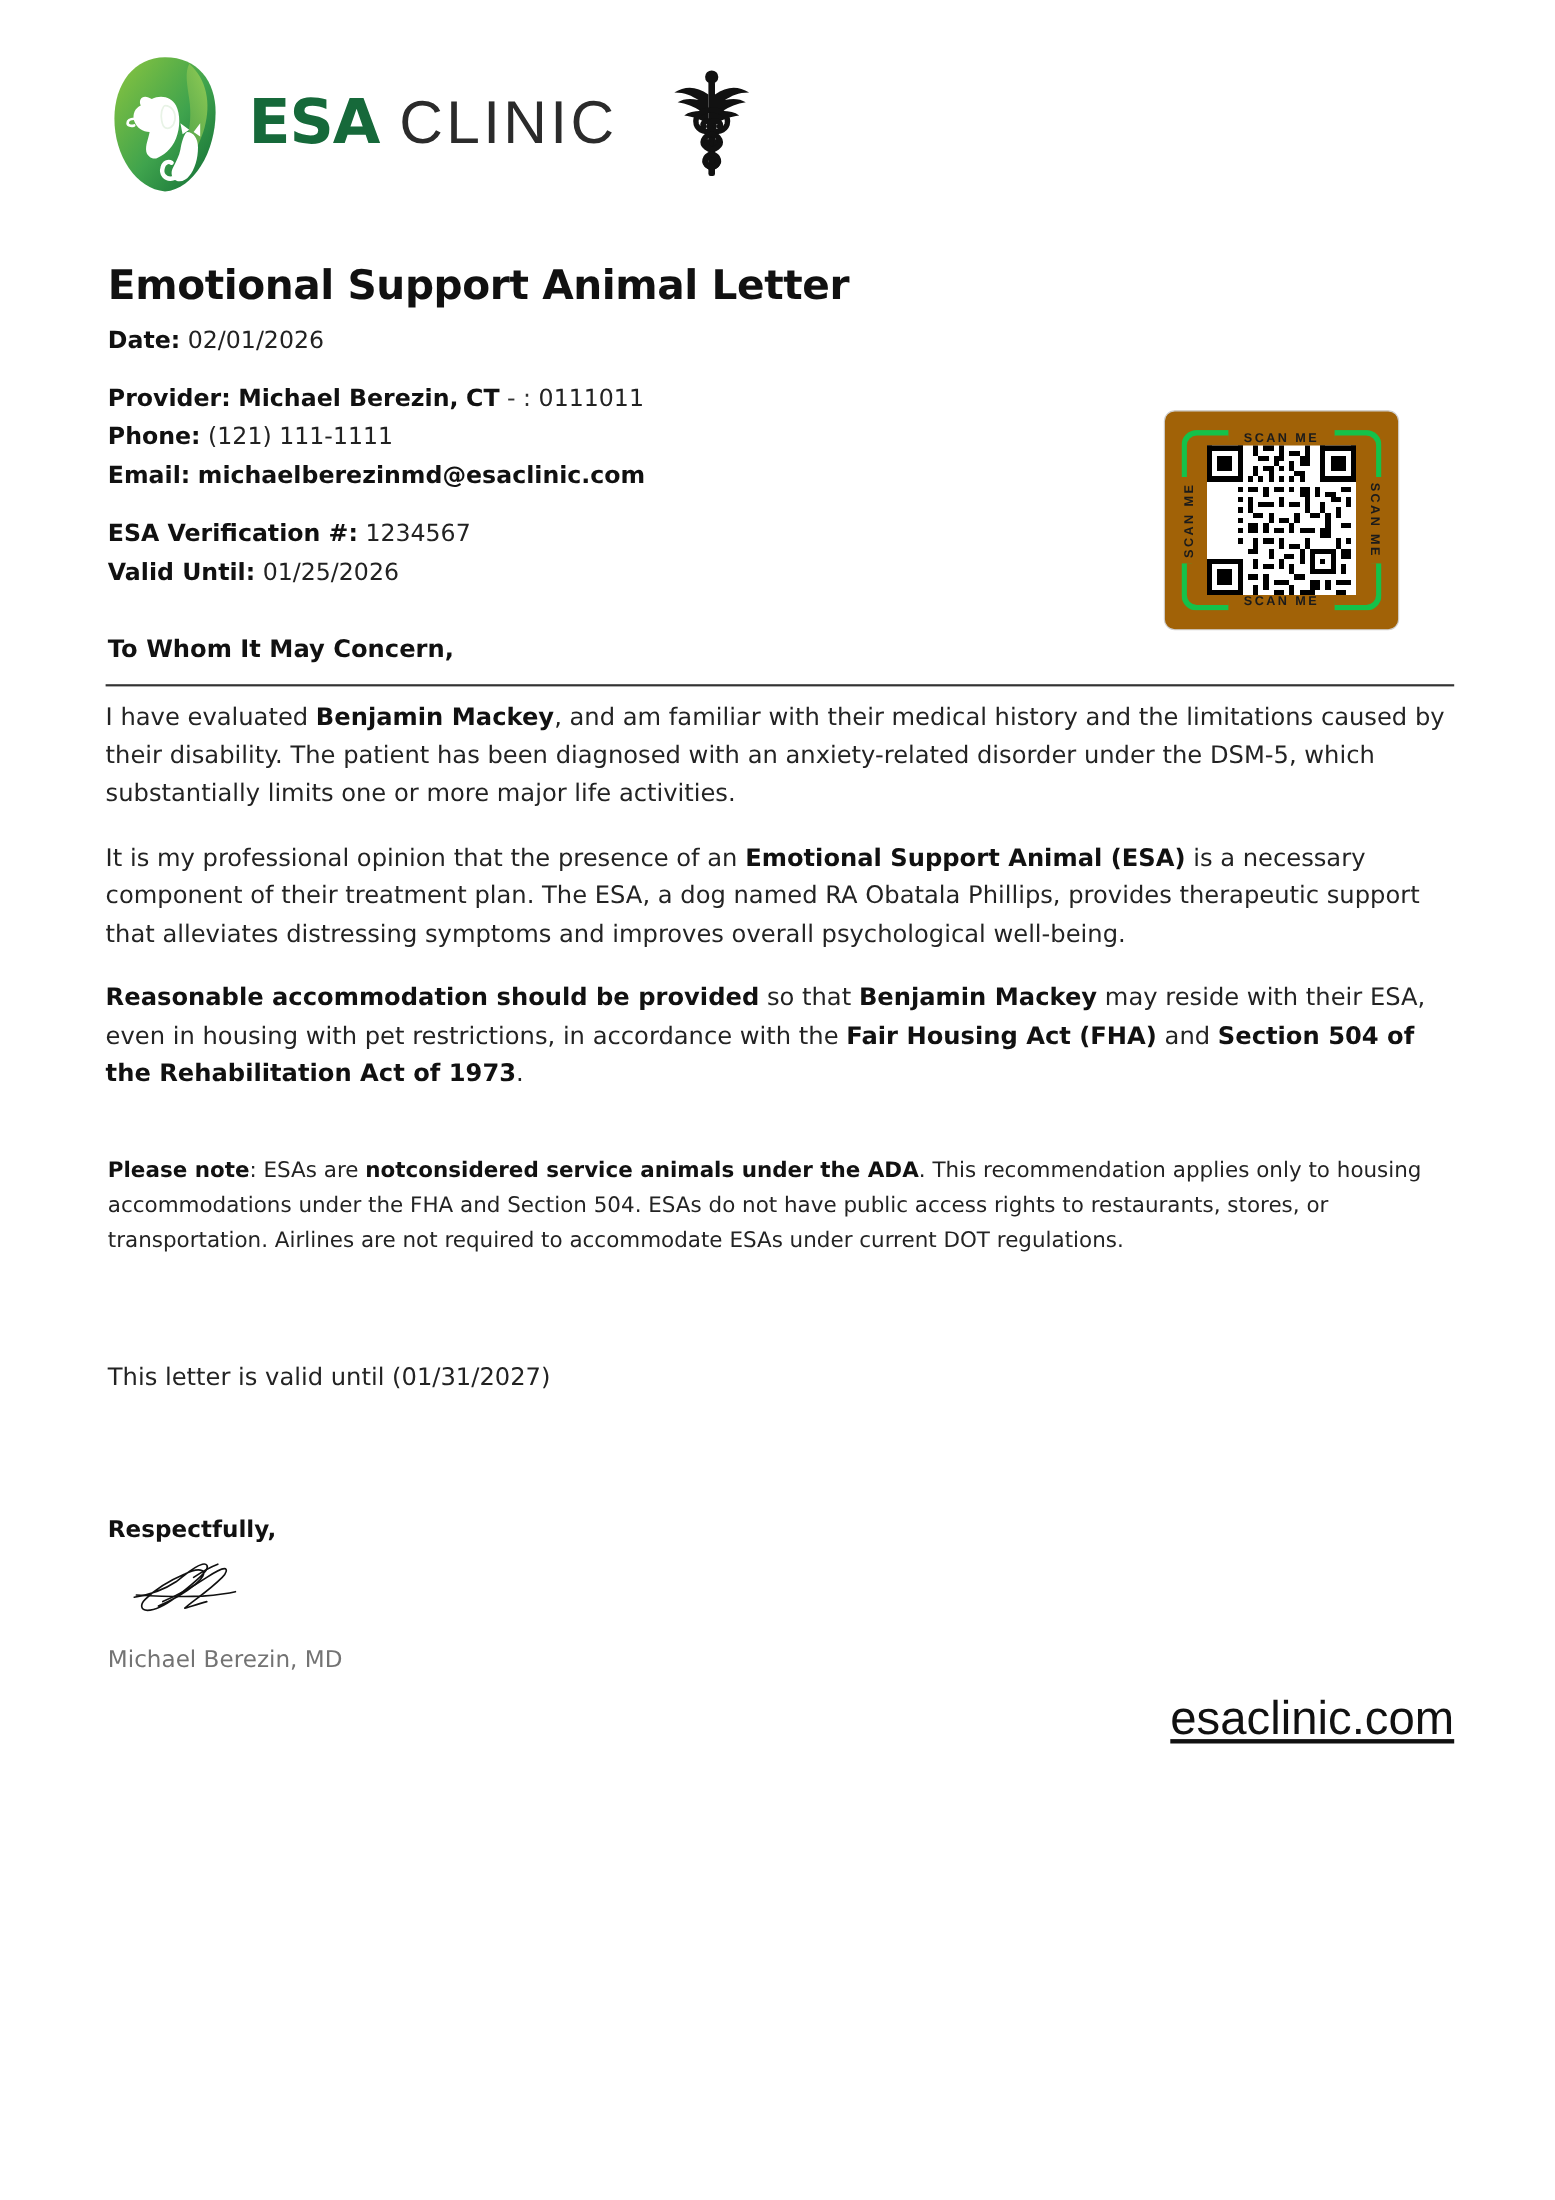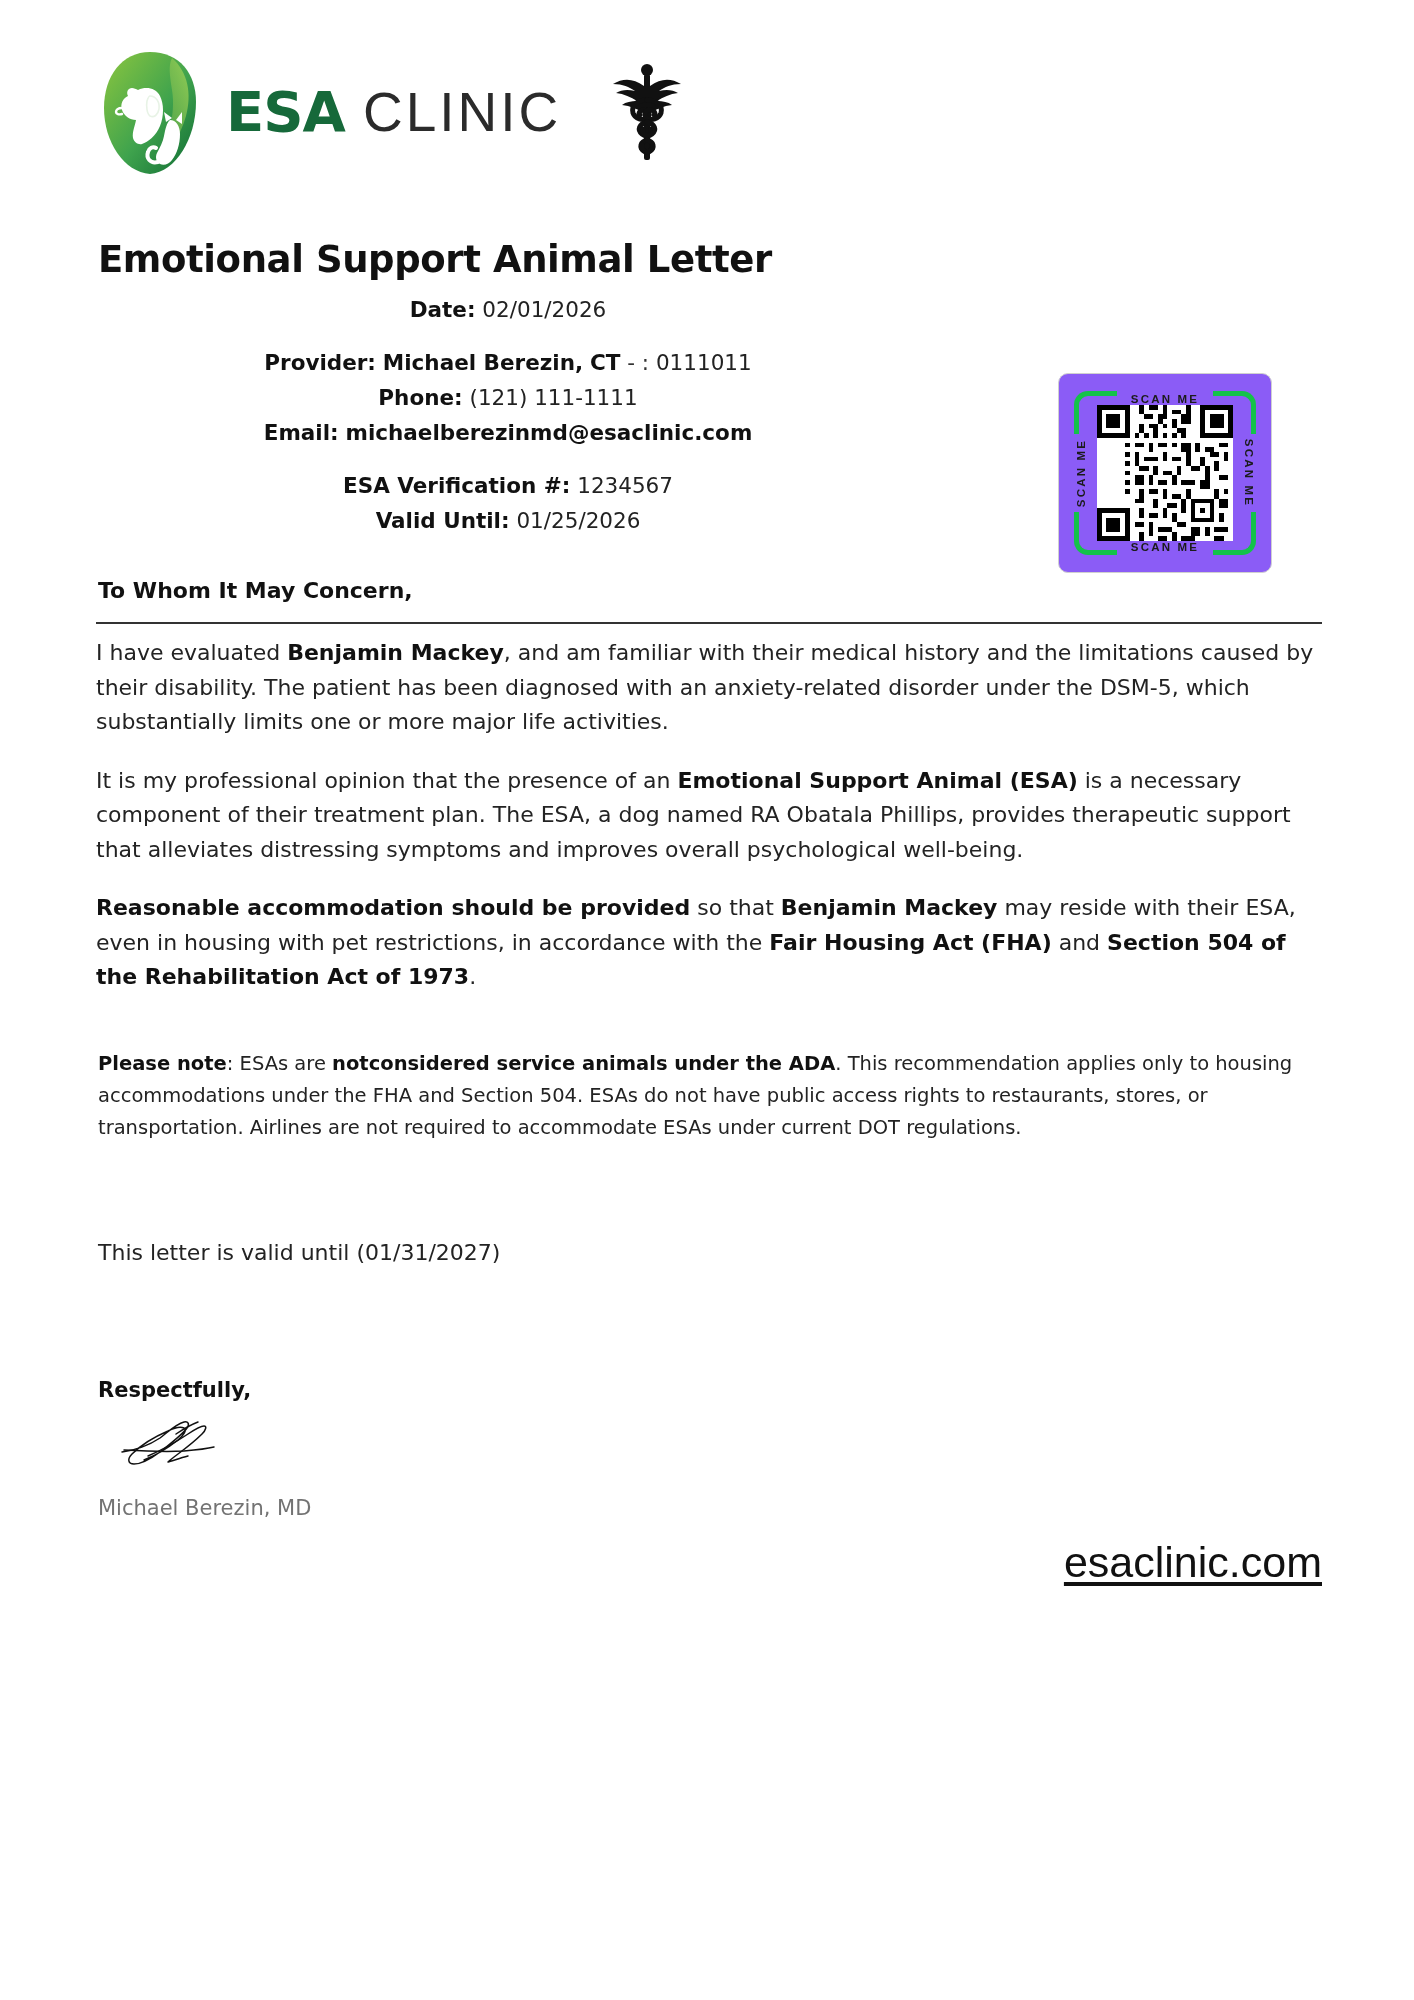--- a/index.html
+++ b/index.html
@@ -84,36 +84,36 @@
   
   .meta {
     position: absolute;
     left: 98px;
     top: 292px;
     width: 820px;
     font-size: 21.5px;
     line-height: 35px;
     color: #222;
   }
-  .meta .grp { margin-bottom: 18px; text-align: center; }
+  .meta .grp { margin-bottom: 18px; }
   .meta .grp:last-child { margin-bottom: 0; }
   .meta b { font-weight: bold; color: #111; }
   .meta .row { white-space: nowrap; }
   .sep { color: #333; }
 
   
   .qr-card {
     position: absolute;
     left: 1058px;
     top: 373px;
     width: 214px;
     height: 200px;
     border: 1px solid #d0d0d0;
     border-radius: 10px;
-    background: #8b5cf6;
+    background: #a16207;
     box-sizing: border-box;
   }
   .qr-inner {
     position: absolute;
     inset: 9px;
   }
   .qr-corner {
     position: absolute;
     width: 38px;
     height: 38px;

